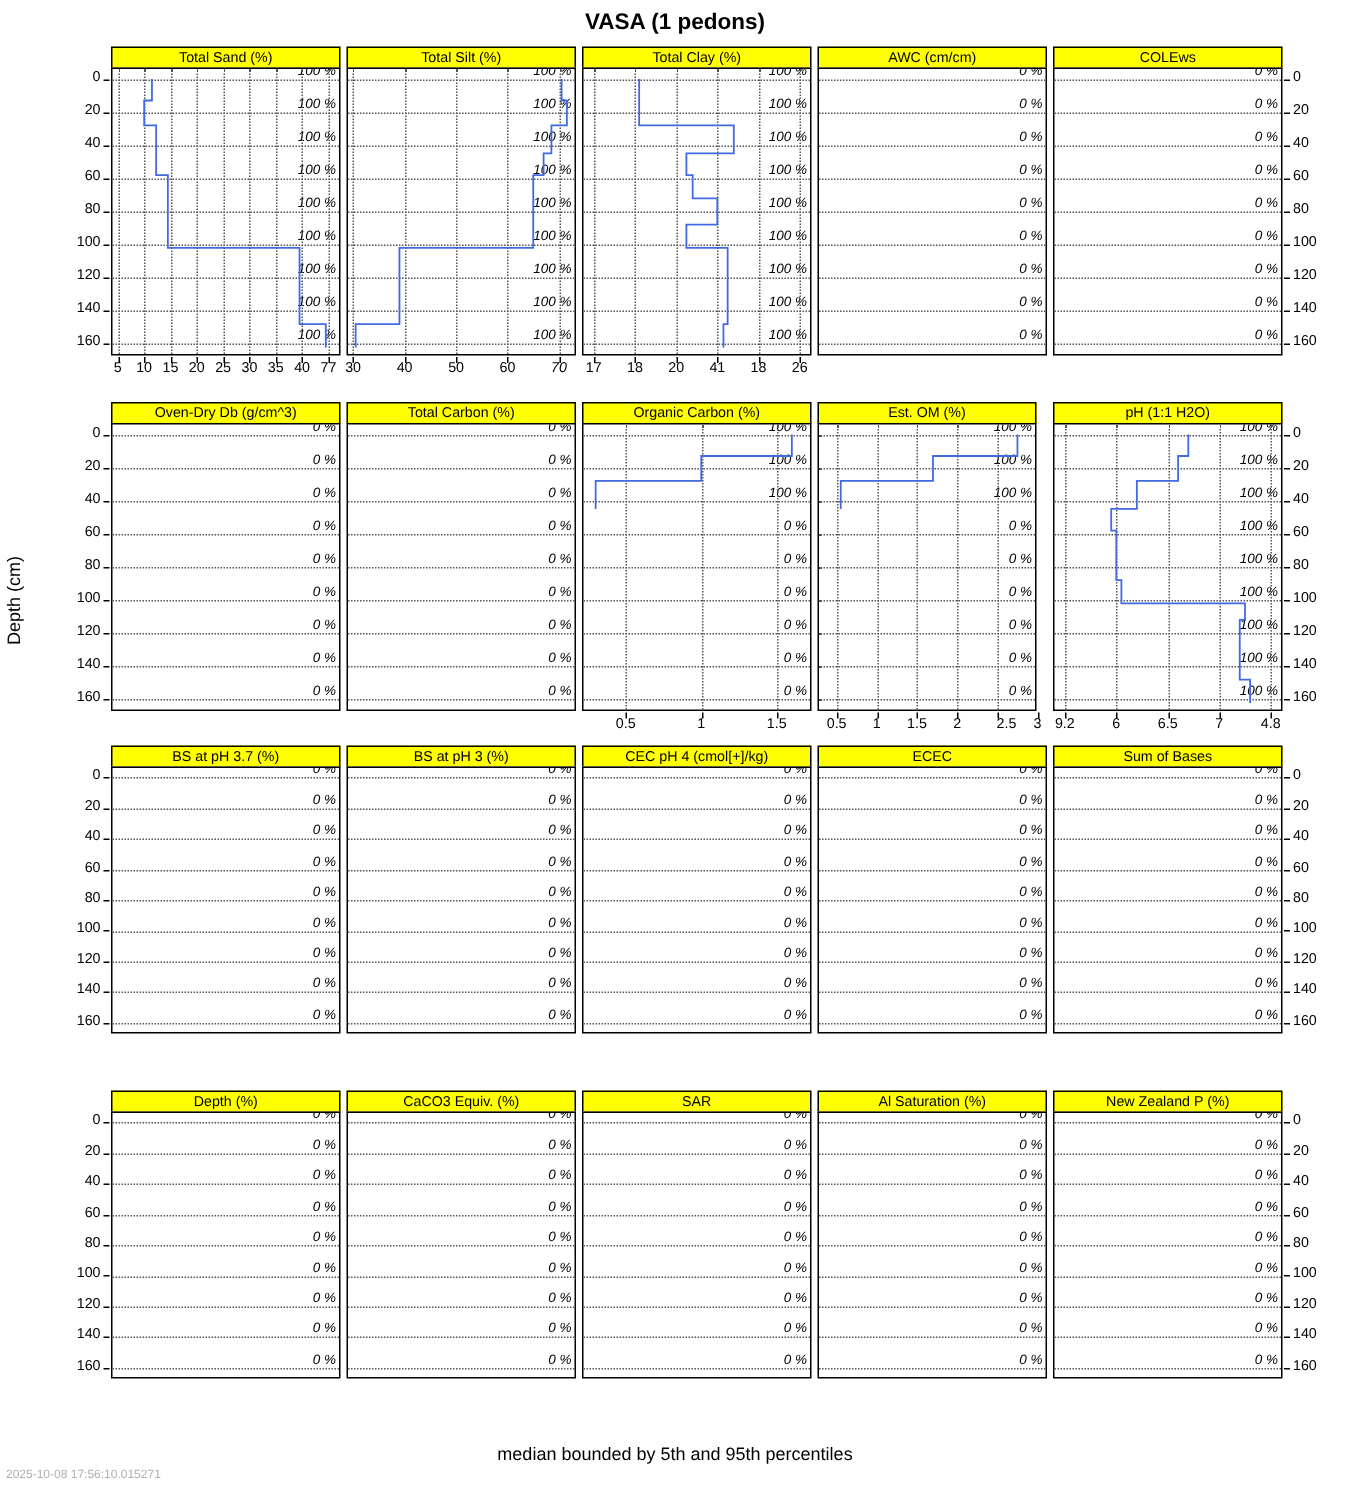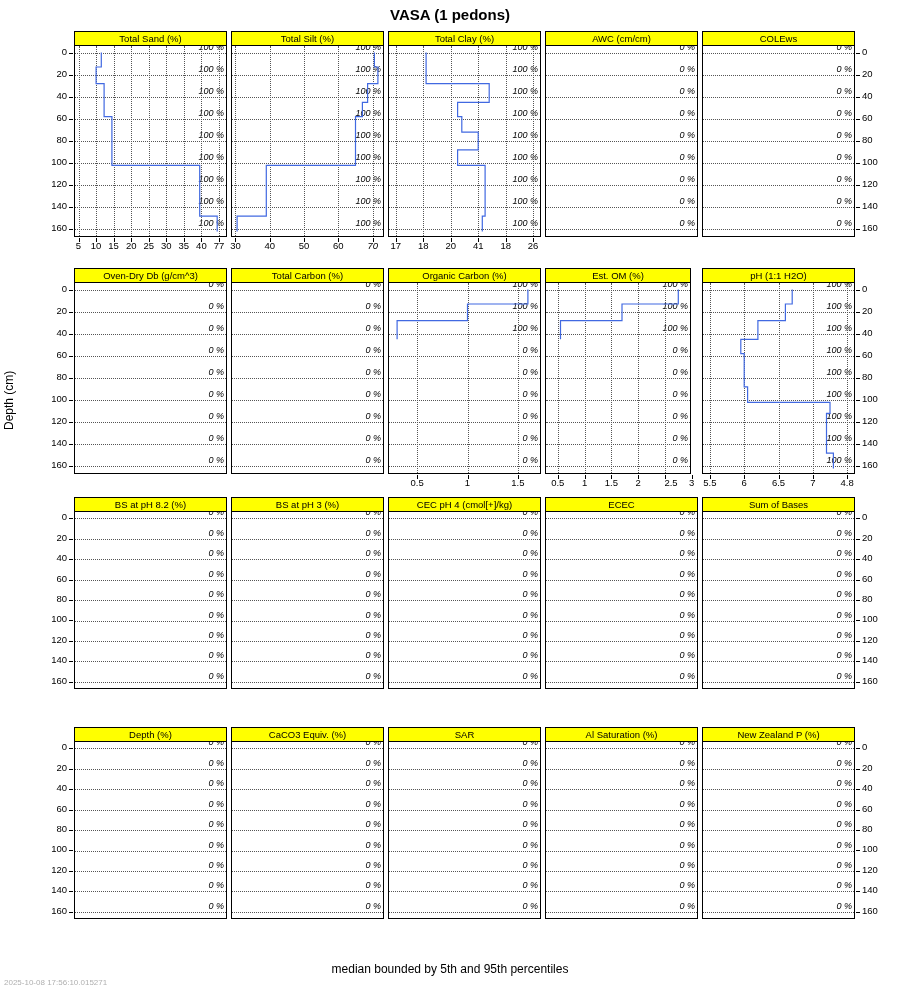--- a/index.html
+++ b/index.html
@@ -344,21 +344,21 @@
         <div class="vgrid" style="left: 41.2px;"></div>
         <div class="vgrid" style="left: 75.5px;"></div>
         <div class="vgrid" style="left: 109.8px;"></div>
         <div class="vgrid" style="left: 144.1px;"></div>
         <svg class="series" width="151" height="190">
           <polyline points="89.2,6.6 89.2,21.0 82.4,21.0 82.4,37.6 54.9,37.6 54.9,56.3 37.8,56.3 37.8,70.7 41.2,70.7 41.2,103.8 44.6,103.8 44.6,119.3 127.0,119.3 127.0,130.3 123.5,130.3 123.5,170.1 130.4,170.1 130.4,185.6" stroke="#4169e1"></polyline>
         </svg>
       </div>
     </div>
     <div class="panel" style="left: 74px; top: 497px; width: 153px; height: 194px;">
-      <div class="strip">BS at pH 8.2 (%)</div>
+      <div class="strip">BS at pH 3.7 (%)</div>
       <div class="plotbox" style="height: 178px;">
         <div class="hgrid" style="top: 6.1px;"></div>
         <div class="pctlab" style="top: -4.9px;">0 %</div>
         <div class="hgrid" style="top: 26.6px;"></div>
         <div class="pctlab" style="top: 15.6px;">0 %</div>
         <div class="hgrid" style="top: 47.1px;"></div>
         <div class="pctlab" style="top: 36.1px;">0 %</div>
         <div class="hgrid" style="top: 67.5px;"></div>
         <div class="pctlab" style="top: 56.5px;">0 %</div>
         <div class="hgrid" style="top: 88px;"></div>
@@ -687,21 +687,21 @@
 <div class="xtick" style="left: 568.553px; top: 477px; width: 32px;">1</div>
 <div class="xtickmark" style="left: 584.553px; top: 475px;"></div>
 <div class="xtick" style="left: 595.326px; top: 477px; width: 32px;">1.5</div>
 <div class="xtickmark" style="left: 611.326px; top: 475px;"></div>
 <div class="xtick" style="left: 622.099px; top: 477px; width: 32px;">2</div>
 <div class="xtickmark" style="left: 638.099px; top: 475px;"></div>
 <div class="xtick" style="left: 655px; top: 477px; width: 32px;">2.5</div>
 <div class="xtickmark" style="left: 664.872px; top: 475px;"></div>
 <div class="xtick" style="left: 675.645px; top: 477px; width: 32px;">3</div>
 <div class="xtickmark" style="left: 691.645px; top: 475px;"></div>
-<div class="xtick" style="left: 693.864px; top: 477px; width: 32px;">5.5</div>
+<div class="xtick" style="left: 693.864px; top: 477px; width: 32px;">9.2</div>
 <div class="xtickmark" style="left: 709.864px; top: 475px;"></div>
 <div class="xtick" style="left: 728.182px; top: 477px; width: 32px;">6</div>
 <div class="xtickmark" style="left: 744.182px; top: 475px;"></div>
 <div class="xtick" style="left: 762.5px; top: 477px; width: 32px;">6.5</div>
 <div class="xtickmark" style="left: 778.5px; top: 475px;"></div>
 <div class="xtick" style="left: 796.818px; top: 477px; width: 32px;">7</div>
 <div class="xtickmark" style="left: 812.818px; top: 475px;"></div>
 <div class="xtick" style="left: 831.136px; top: 477px; width: 32px;">4.8</div>
 <div class="xtickmark" style="left: 847.136px; top: 475px;"></div>
 <div class="ytick right" style="top: 282.628px; width: 26px; left: 862px;">0</div>

